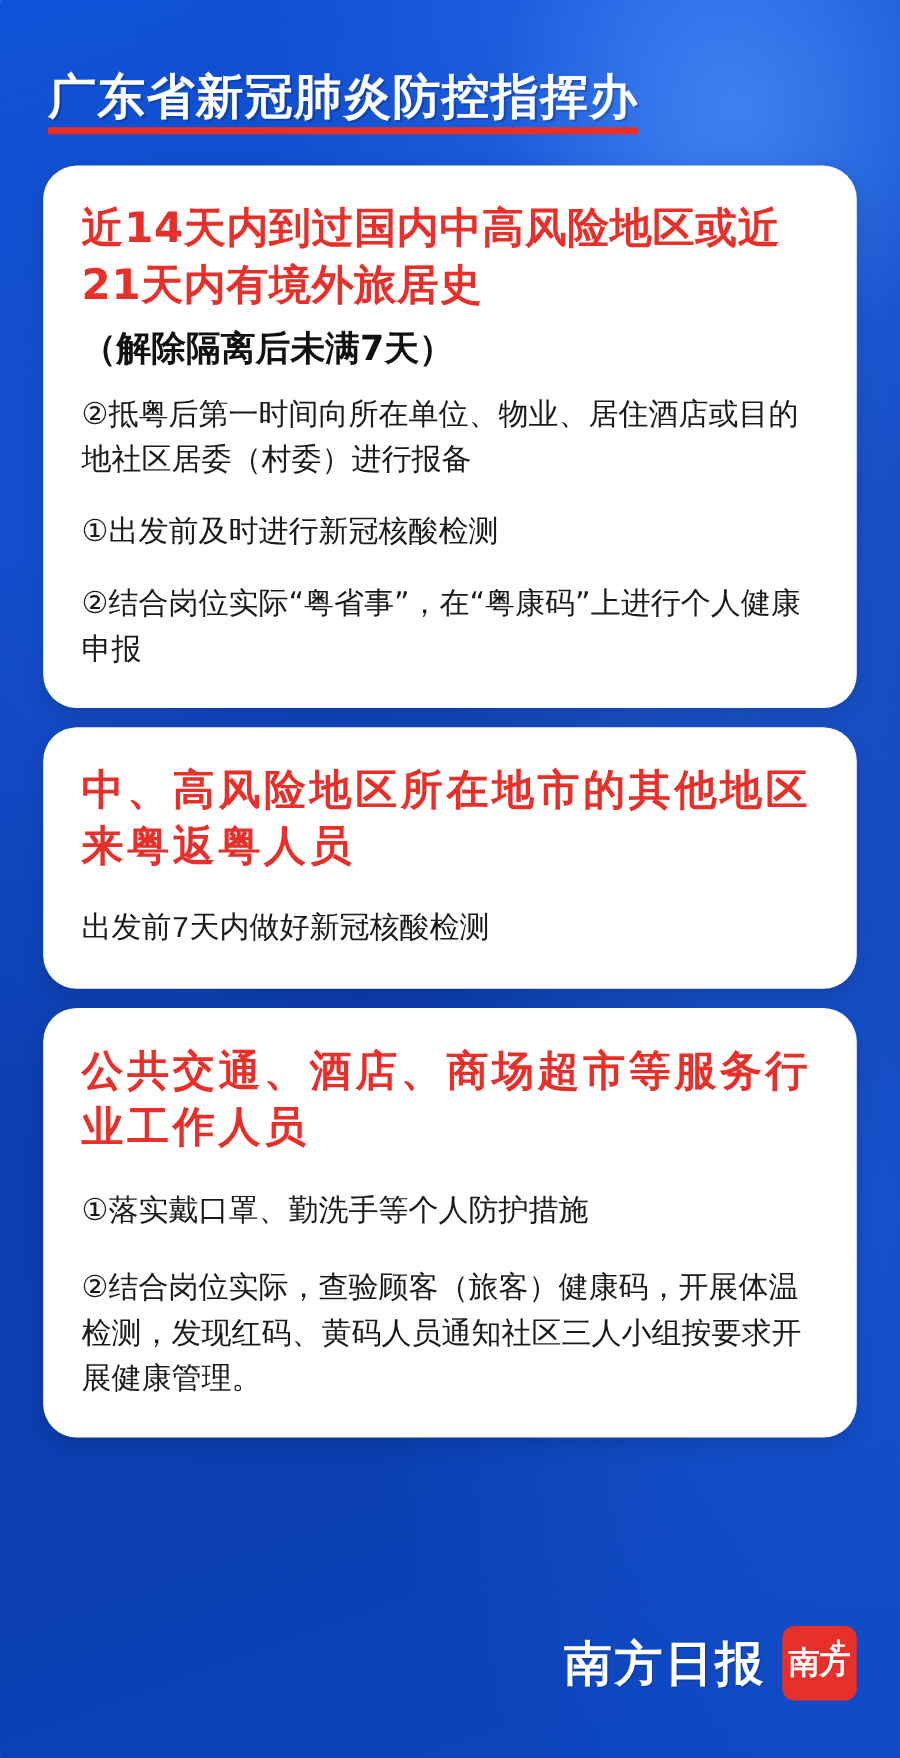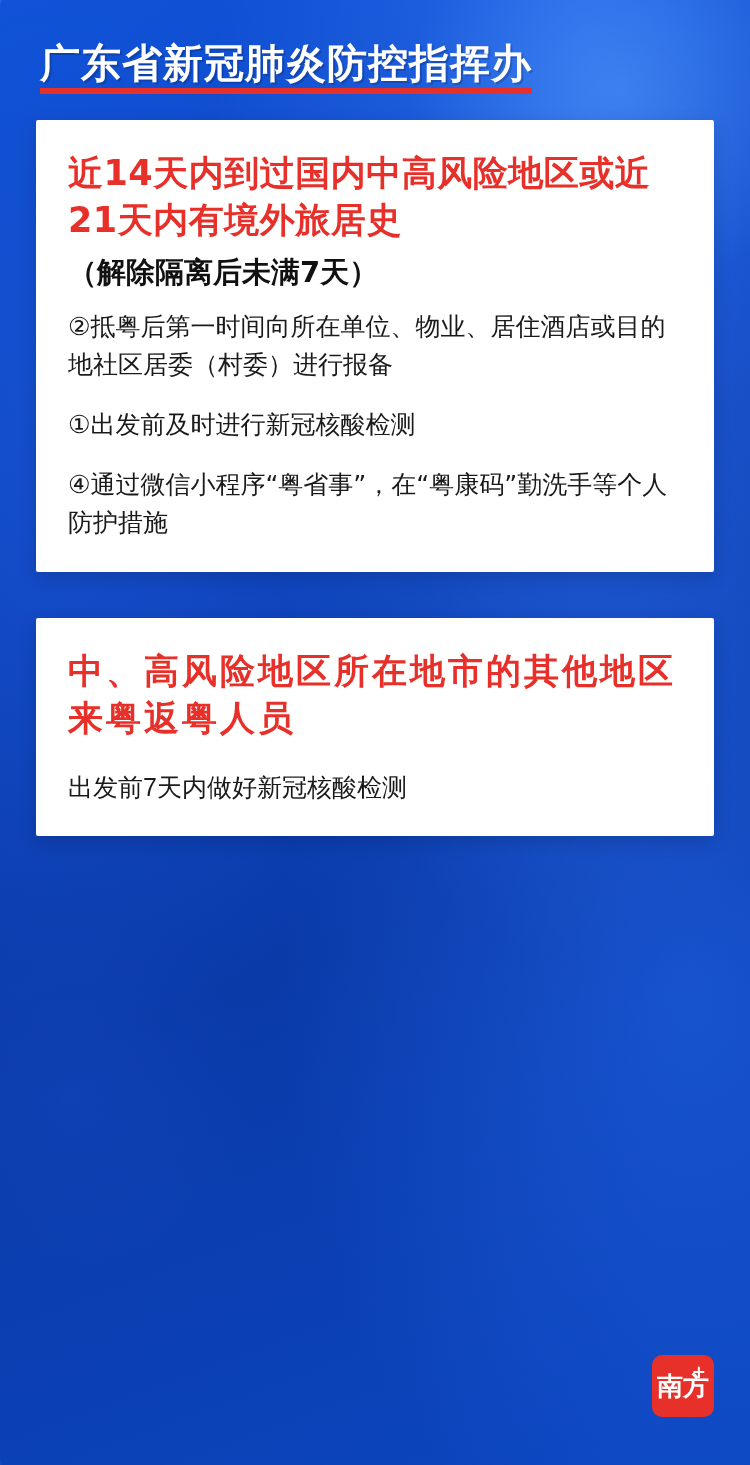--- a/index.html
+++ b/index.html
@@ -51,21 +51,21 @@
     width: 380px;
     height: 380px;
     border-radius: 50%;
     background: radial-gradient(circle, rgba(20,70,190,0.5) 0%, rgba(20,70,190,0) 70%);
     pointer-events: none;
   }
 
   
   .header {
     position: relative;
-    padding: 38px 34px 0 40px;
+    padding: 56px 34px 0 40px;
   }
   .header-line {
     display: inline-block;
     position: relative;
     color: #ffffff;
     font-weight: bold;
     font-size: 40px;
     line-height: 50px;
     letter-spacing: 1px;
     font-family: "DejaVu Sans", "Liberation Sans", sans-serif;
@@ -83,23 +83,23 @@
     background: #e8302a;
   }
 
   
   .cards {
     position: relative;
     padding: 26px 36px 0 36px;
   }
   .card {
     background: #ffffff;
-    border-radius: 2px;
+    border-radius: 28px;
     padding: 30px 30px 30px 32px;
-    margin-bottom: 46px;
+    margin-bottom: 16px;
     box-shadow: 0 6px 18px rgba(0,0,0,0.14);
   }
   .card-title {
     color: #e8302a;
     font-weight: bold;
     font-size: 35px;
     line-height: 47px;
     letter-spacing: 0.5px;
     font-family: "DejaVu Sans", "Liberation Sans", sans-serif;
   }
@@ -122,21 +122,21 @@
     font-family: "DejaVu Sans", "Liberation Sans", sans-serif;
   }
   .card-item:first-child { margin-top: 4px; }
   .card.spaced .card-item { margin-top: 26px; }
 
   .card-plain {
     color: #1a1a1a;
     font-size: 25px;
     line-height: 38px;
     margin-top: 26px;
-    font-family: Liberation Sans, sans-serif;
+    font-family: Liberation Mono, monospace;
   }
   .title-wide {
     letter-spacing: 3px;
   }
 
   
   .footer {
     position: absolute;
     right: 36px;
     bottom: 48px;
@@ -193,31 +193,39 @@
   </div>
 
   <div class="cards">
 
     <div class="card">
       <div class="card-title">近14天内到过国内中高风险地区或近21天内有境外旅居史</div>
       <div class="card-subtitle">（解除隔离后未满7天）</div>
       <div class="card-items">
         <div class="card-item">②抵粤后第一时间向所在单位、物业、居住酒店或目的地社区居委（村委）进行报备</div>
         <div class="card-item">①出发前及时进行新冠核酸检测</div>
-        <div class="card-item">④通过微信小程序“粤省事”，在“粤康码”勤洗手等个人防护措施</div>
+        <div class="card-item">②结合岗位实际“粤省事”，在“粤康码”上进行个人健康申报</div>
       </div>
     </div>
 
     <div class="card">
       <div class="card-title title-wide">中、高风险地区所在地市的其他地区来粤返粤人员</div>
       <div class="card-plain">出发前7天内做好新冠核酸检测</div>
     </div>
 
+    <div class="card spaced">
+      <div class="card-title title-wide">公共交通、酒店、商场超市等服务行业工作人员</div>
+      <div class="card-items">
+        <div class="card-item">①落实戴口罩、勤洗手等个人防护措施</div>
+        <div class="card-item">②结合岗位实际，查验顾客（旅客）健康码，开展体温检测，发现红码、黄码人员通知社区三人小组按要求开展健康管理。</div>
+      </div>
+    </div>
 
   </div>
 
   <div class="footer">
+    <div class="footer-wordmark">南方日报</div>
     <div class="footer-badge">
       <span>南方</span>
       <div class="plus">+</div>
     </div>
   </div>
 </div>
 
 </body></html>

